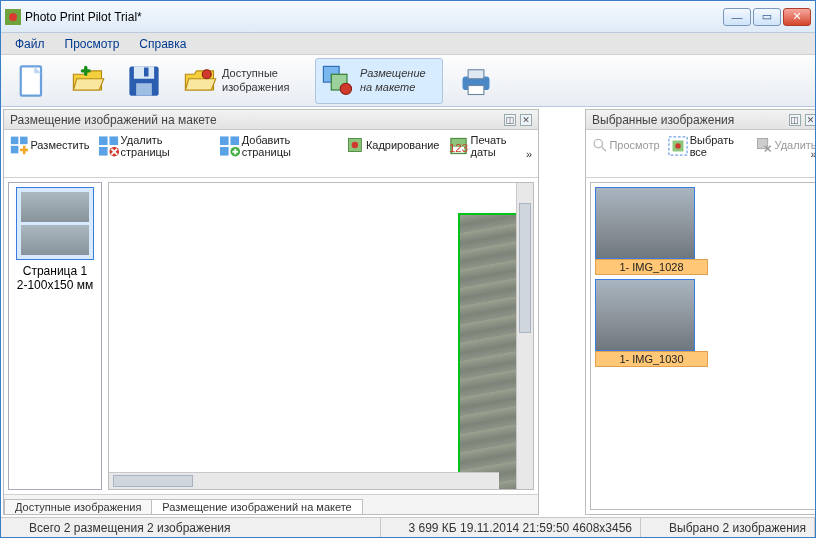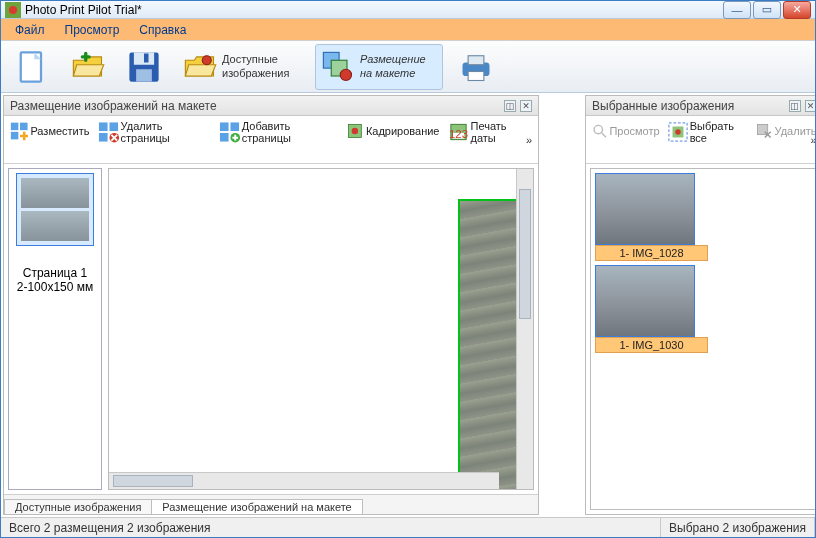--- a/index.html
+++ b/index.html
@@ -1,25 +1,25 @@
 <!DOCTYPE html>
 <html><head>
 <meta charset="utf-8">
 <style>
 * { box-sizing: border-box; margin: 0; padding: 0; font-family: 'Segoe UI', Tahoma, sans-serif; font-size: 12px; }
 body { width: 816px; height: 538px; background: #fff; border: 1px solid #3a7dc4; display: flex; flex-direction: column; overflow: hidden; }
 
-.titlebar { height: 18px; background: linear-gradient(#f4f9ff, #dfeaf7); display: flex; align-items: center; padding: 0 4px; border-bottom: 1px solid #b9c9de; }
+.titlebar { height: 32px; background: linear-gradient(#f4f9ff, #dfeaf7); display: flex; align-items: center; padding: 0 4px; border-bottom: 1px solid #b9c9de; }
 .titlebar .app-icon { width: 16px; height: 16px; margin-right: 4px; }
 .titlebar .title { flex: 1; color: #000; font-size: 12px; }
 .win-controls { display: flex; gap: 2px; }
 .win-btn { width: 28px; height: 18px; border: 1px solid #7a98bd; border-radius: 3px; background: linear-gradient(#f3f8fe,#cfe3f8); display: flex; align-items: center; justify-content: center; font-size: 11px; color: #3b5e8a; cursor: pointer; }
 .win-btn.close { background: linear-gradient(#f7a8a0,#d4452a); color: #fff; border-color: #b03d28; }
 
-.menubar { height: 22px; background: #fdba74; border-bottom: 1px solid #d0d0d0; display: flex; align-items: center; padding: 0 6px; gap: 4px; }
+.menubar { height: 22px; background: #e5e5e5; border-bottom: 1px solid #d0d0d0; display: flex; align-items: center; padding: 0 6px; gap: 4px; }
 .menubar .menu-item { color: #003a8f; padding: 2px 8px; cursor: pointer; }
 
 .toolbar { height: 52px; background: linear-gradient(#fdfdfd,#e8edf3); border-bottom: 1px solid #b9c9de; display: flex; align-items: center; padding: 4px 8px; gap: 10px; }
 .toolbar .tbtn { display: flex; align-items: center; gap: 4px; padding: 4px; border: 1px solid transparent; border-radius: 3px; cursor: pointer; }
 .toolbar .tbtn.active { border: 1px solid #7aa5d6; background: #d8ecff; }
 .toolbar .tbtn.framed { border: 1px solid #b0c4de; font-style: italic; }
 .toolbar svg, .toolbar .ticon { width: 36px; height: 36px; }
 .toolbar .tlabel { font-size: 11px; color: #333; line-height: 1.2; max-width: 78px; }
 
 .panels { flex: 1; display: flex; min-height: 0; }
@@ -36,42 +36,42 @@
 .sub-toolbar .sbtn svg { width: 22px; height: 22px; }
 .sub-toolbar .sbtn span { font-size: 11px; color: #222; }
 .sub-toolbar .sbtn.disabled span { color: #999; }
 .sub-toolbar .expand { position: absolute; right: 6px; top: 18px; font-size: 11px; color: #333; cursor: pointer; }
 
 .panel-body { flex: 1; background: #fff; display: flex; min-height: 0; }
 
 .page-list { width: 94px; border: 1px solid #aab; background: #fff; display: flex; flex-direction: column; align-items: center; padding: 4px; gap: 2px; }
 .page-thumb { width: 78px; border: 1px solid #3c7cdd; background: #d7eaff; padding: 4px; display: flex; flex-direction: column; gap: 3px; }
 .page-thumb .mini { width: 100%; height: 30px; background: linear-gradient(#aab8c0,#88939b); }
-.page-cap { font-size: 11px; text-align: center; color: #000; margin-top: 18px; line-height: 1.2; }
+.page-cap { font-size: 11px; text-align: center; color: #000; margin-top: 2px; line-height: 1.2; }
 
 .preview-area { flex: 1; border: 1px solid #bbb; margin-left: 6px; display: flex; background: #fff; position: relative; overflow: hidden; }
 .preview-canvas { flex: 1; position: relative; overflow: hidden; }
 .preview-canvas .photo { position: absolute; right: -12px; top: 30px; width: 70px; height: 380px; border: 2px solid #00c218; background: #8a8f84; }
 .preview-canvas .photo::before { content: ""; position: absolute; inset: 0; background: repeating-linear-gradient(170deg,#9aa190,#7c8378 10px,#8f9488 18px); }
 .vscroll { width: 17px; background: #e8e8e8; border-left: 1px solid #c8c8c8; position: relative; }
 .vscroll .thumb { position: absolute; left: 2px; right: 2px; top: 20px; height: 130px; background: #cfd6dd; border: 1px solid #a9b3bf; }
 .hscroll { position: absolute; left: 0; right: 17px; bottom: 0; height: 17px; background: #e8e8e8; border-top: 1px solid #c8c8c8; }
 .hscroll .thumb { position: absolute; top: 2px; bottom: 2px; left: 4px; width: 80px; background: #cfd6dd; border: 1px solid #a9b3bf; }
 
 .thumb-grid { flex: 1; background: #fff; border: 1px solid #bbb; padding: 4px; display: flex; gap: 4px; align-content: flex-start; flex-wrap: wrap; }
 .img-item { width: 113px; }
 .img-item .pic { width: 100px; height: 72px; border: 1px solid #3c7cdd; background: linear-gradient(#a8b5bf 0%, #8a9098 60%, #6e767e 100%); }
 .img-item .cap { font-size: 11px; text-align: center; background: #ffc776; border: 1px solid #e0a050; padding: 1px 0; color: #222; }
 
 .tabs { height: 20px; display: flex; align-items: flex-end; background: #f4f4f4; border-top: 1px solid #d0d0d0; }
 .tab { padding: 1px 10px; font-size: 11px; border: 1px solid #bebebe; border-bottom: none; background: #f7f7f7; margin-right: -1px; color: #333; cursor: pointer; }
 .tab.active { background: #fff; }
 
 .statusbar { height: 20px; border-top: 1px solid #c8c8c8; display: flex; align-items: center; font-size: 11px; color: #333; background: #f0f0f0; }
-.statusbar .cell { padding: 0 8px; border-right: 1px solid #c8c8c8; height: 100%; display: flex; align-items: center; }
+.statusbar .cell { padding: 0 8px; border-right: 1px solid #c8c8c8; height: 100%; display: flex; align-items: center; margin-left: 20px; }
 .statusbar .cell.grow { flex: 1; }
 </style>
 </head>
 <body>
 
 <div class="titlebar">
   <svg class="app-icon" viewBox="0 0 16 16">
       <rect width="16" height="16" fill="#6fa33d"></rect>
       <circle cx="8" cy="8" r="4" fill="#d93b30"></circle>
     </svg>
@@ -263,14 +263,15 @@
           <div class="pic"></div>
           <div class="cap">1- IMG_1030</div>
         </div>
       </div>
     </div>
   </div>
 </div>
 
 <div class="statusbar">
   <div class="cell grow">Всего 2 размещения 2 изображения</div>
+  <div class="cell">3 699 КБ 19.11.2014 21:59:50 4608x3456</div>
   <div class="cell">Выбрано 2 изображения</div>
 </div>
 
 </body></html>

